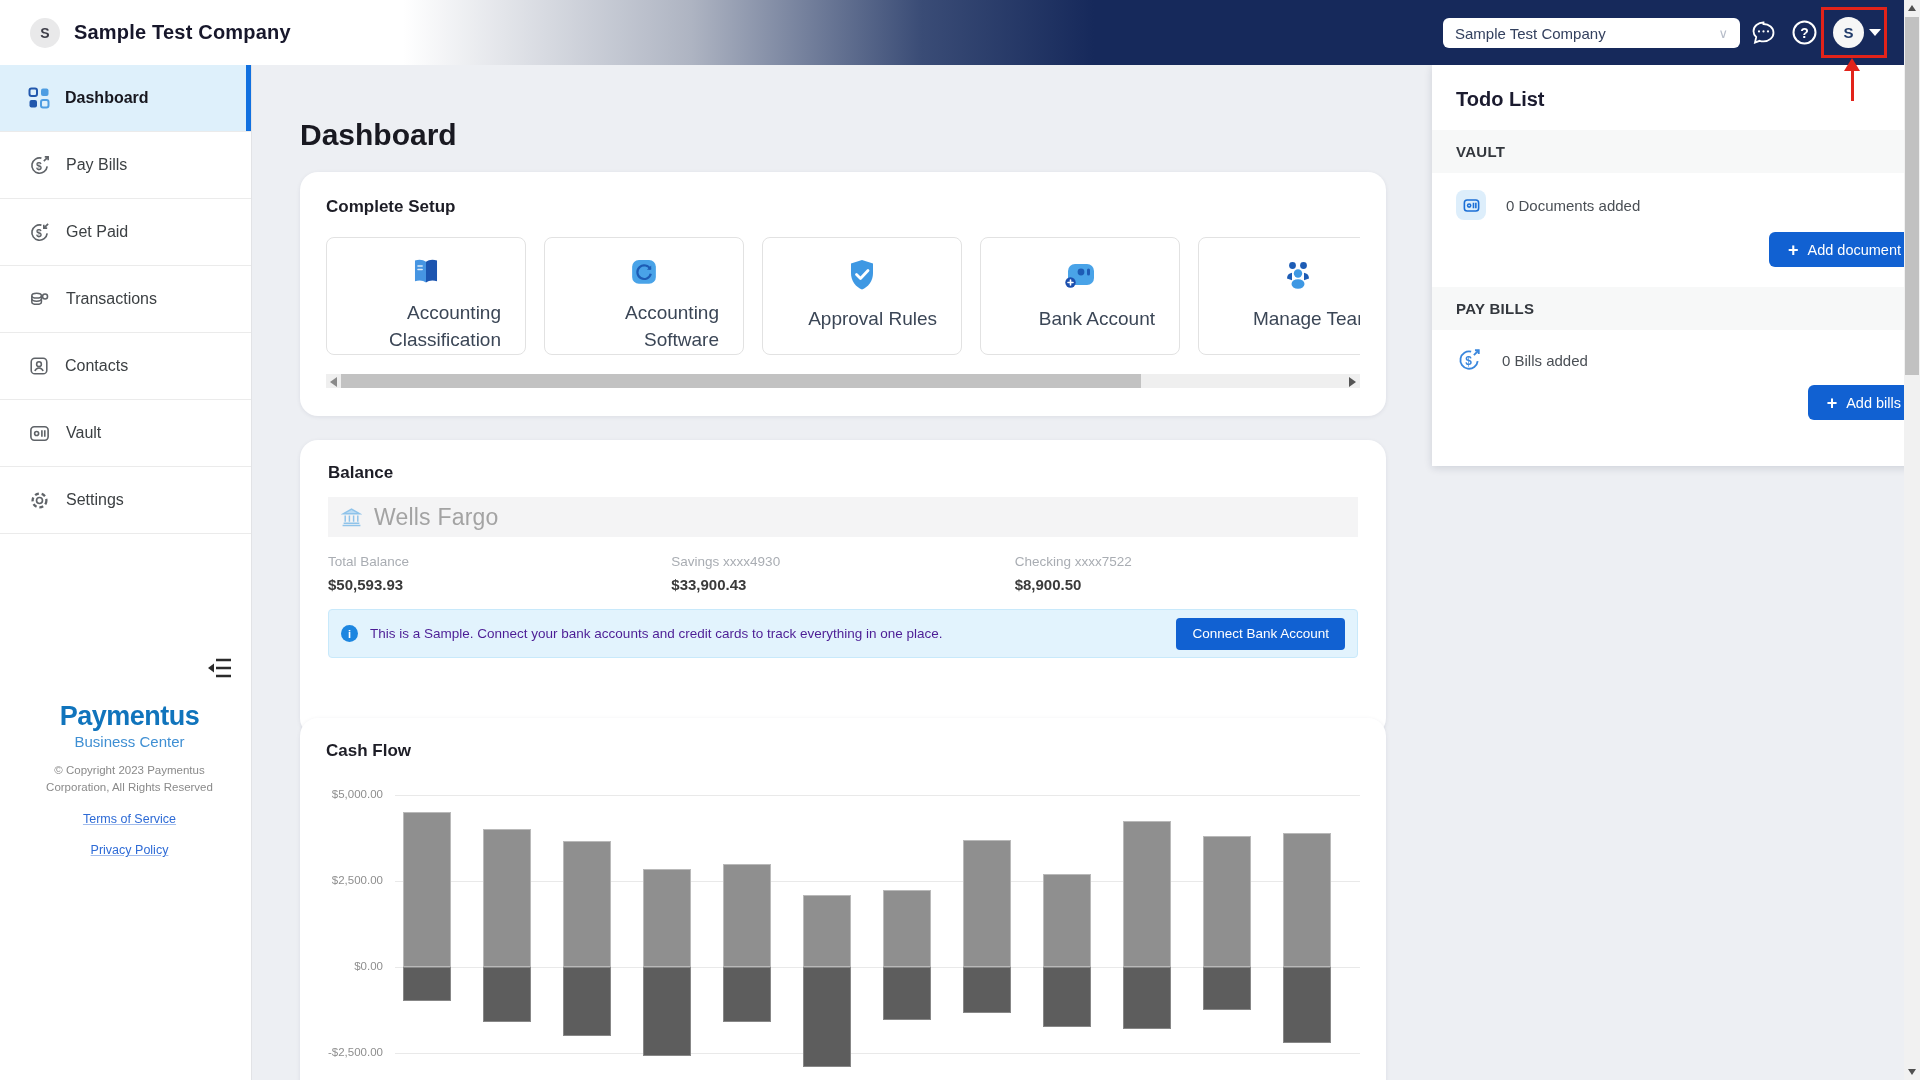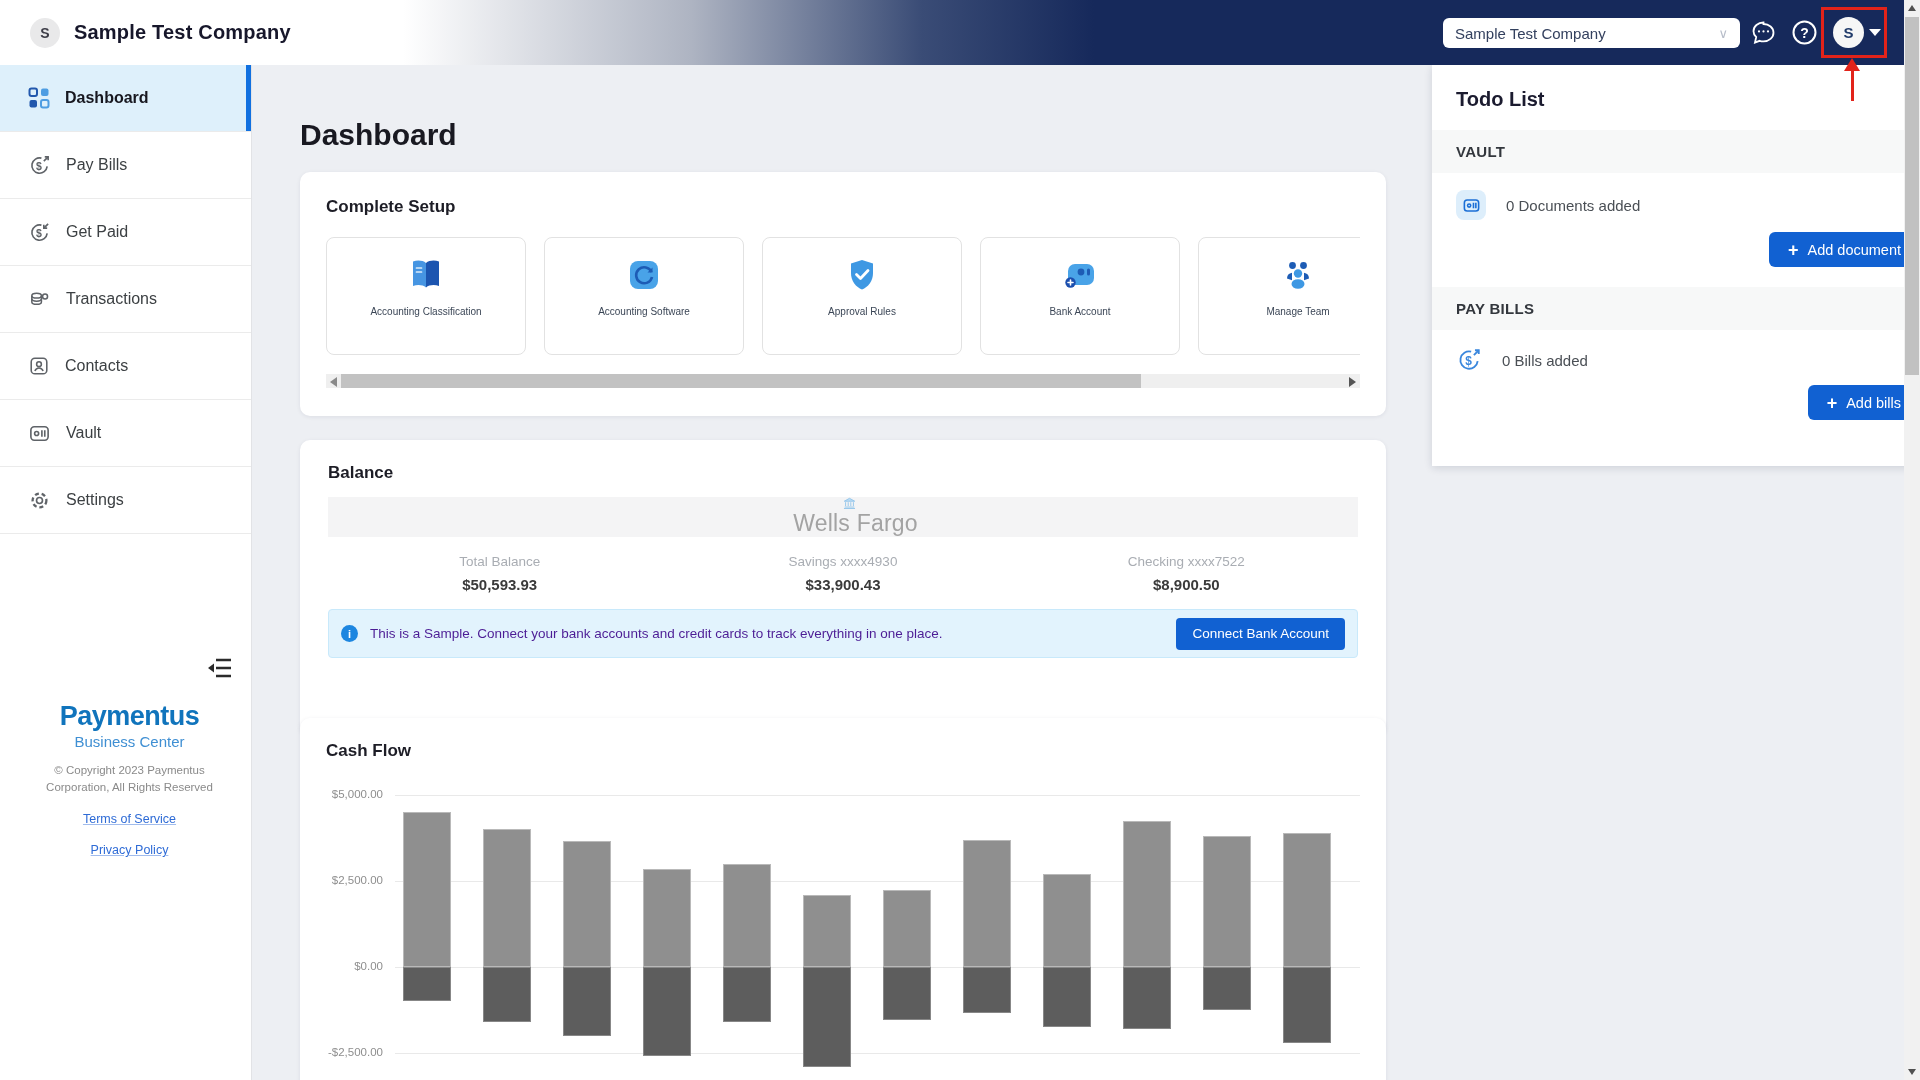--- a/index.html
+++ b/index.html
@@ -38,39 +38,39 @@
   .nav-item.active::after { content:""; position:absolute; right:0; top:0; bottom:0; width:5px; background:#1070e0; }
   .collapse-btn { position:absolute; right:18px; top:592px; width:26px; height:22px; cursor:pointer; }
   .side-footer { position:absolute; left:0; right:0; top:636px; text-align:center;margin-left:8px; }
   .logo-title { font-size:27px; font-weight:bold; color:#1074bc; letter-spacing:-.5px; }
   .logo-sub { font-size:15px; color:#3f8fd3; margin-top:1px; }
   .copyright { margin-top:12px; font-size:11.5px; color:#8a8a8a; line-height:1.45; }
   .side-link { display:block; margin-top:17px; font-size:12.5px; color:#2e6bd6; text-decoration:underline; text-decoration-color:rgba(46,107,214,.45); cursor:pointer; }
 
   
   .page-title { position:absolute; left:300px; top:118px; font-size:30px; font-weight:bold; color:#191921; }
-  .card { position:absolute; left:300px; width:1086px; background:#fff; border-radius:10px; box-shadow:0 1px 4px rgba(20,30,60,.08); }
+  .card { position:absolute; left:300px; width:1086px; background:#fff; border-radius:18px; box-shadow:0 1px 4px rgba(20,30,60,.08); }
   .card h3 { font-size:17px; font-weight:bold; color:#1d1d26; }
 
   .card-setup { top:172px; height:244px; padding:25px 26px; }
   .tiles { display:flex; gap:18px; margin-top:20px; width:1034px; overflow:hidden; }
   .tile { flex:0 0 200px; height:118px; border:1px solid #e2e2e2; border-radius:8px; cursor:pointer;
     display:flex; flex-direction:column; align-items:center; padding-top:17px; }
-  .tile-label { margin-top:10px; font-size:10px; color:#3b4656; text-align:center; width:150px; line-height:1.45; }
+  .tile-label { margin-top:10px; font-size:19px; color:#3b4656; text-align:right; width:150px; line-height:1.45; }
   .h-scroll { position:relative; margin-top:19px; height:14px; background:#efefef; width:1034px; cursor:pointer; }
   .h-arrow { position:absolute; top:3px; width:0; height:0; }
   .h-arrow.left { left:4px; border-top:5px solid transparent; border-bottom:5px solid transparent; border-right:7px solid #8a8a8a; }
   .h-arrow.right { right:4px; border-top:5px solid transparent; border-bottom:5px solid transparent; border-left:7px solid #555; }
   .h-thumb { position:absolute; left:15px; top:0; height:14px; width:800px; background:#c2c2c2; }
 
   .card-balance { top:440px; height:296px; padding:23px 28px; }
-  .wf-strip { margin-top:14px; height:40px; background:#f4f4f5; display:flex; align-items:center; padding-left:13px;flex-direction:column; }
+  .wf-strip { margin-top:14px; height:40px; background:#f4f4f5; display:flex; align-items:center; padding-left:13px; }
   .wf-name { margin-left:12px; font-size:23px; color:#a3a3a3; letter-spacing:.2px; }
   .accounts { display:flex; margin-top:17px; }
-  .account { width:344px;text-align:center; }
+  .account { width:344px; }
   .acc-label { font-size:13.5px; color:#a9adb3; }
   .acc-value { margin-top:7px; font-size:15px; font-weight:bold; color:#3a3a3a; }
   .banner { margin-top:16px; height:49px; background:#e2f3fd; border:1px solid #c8e9fb; border-radius:4px;
     display:flex; align-items:center; padding:0 12px; }
   .info-icon { width:17px; height:17px; border-radius:50%; background:#1d86e0; color:#fff; font-size:11px; font-weight:bold;
     display:flex; align-items:center; justify-content:center; flex:0 0 auto; font-style:normal; }
   .banner-text { margin-left:12px; font-size:13.5px; color:#4c1d95; }
   .btn-blue { background:#1161d2; color:#fff; border:none; border-radius:4px; font-family:"Liberation Sans",sans-serif;
     font-size:13.5px; height:32px; padding:0 16px; cursor:pointer; }
   .banner .btn-blue { margin-left:auto; }

